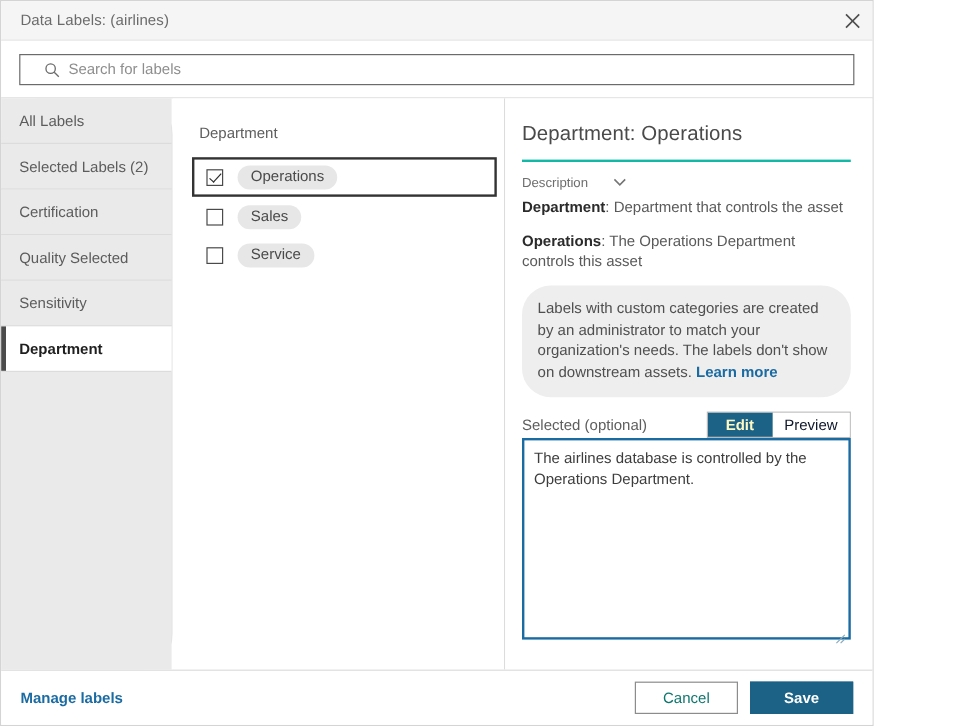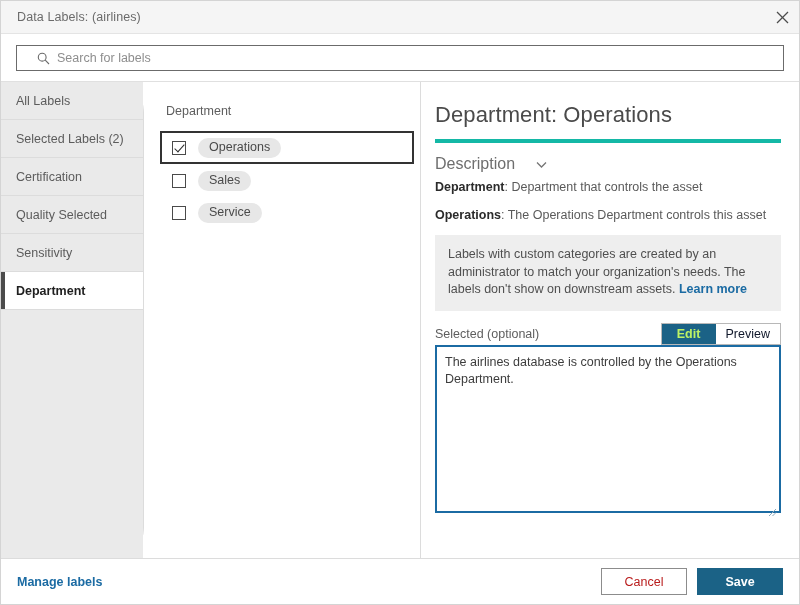--- a/index.html
+++ b/index.html
@@ -7,21 +7,21 @@
   html, body {
     width: 800px;
     height: 605px;
     background: #ffffff;
     font-family: "Liberation Sans", sans-serif;
     overflow: hidden;
   }
 
   .dialog {
     position: relative;
-    width: 800px;
+    width: 728px;
     height: 605px;
     background: #ffffff;
     border: 1px solid #d4d4d4;
     display: flex;
     flex-direction: column;
   }
 
   
   .titlebar {
     height: 33px;
@@ -178,33 +178,33 @@
   
   .rightcol {
     flex: 1 1 auto;
     background: #ffffff;
     padding: 20px 18px 0 14px;
     min-width: 0;
     display: flex;
     flex-direction: column;
   }
   .r-title {
-    font-size: 22px;
+    font-size: 17px;
     color: #4a4a4a;
     font-weight: 400;
     padding-bottom: 11px;
-    border-bottom: 4px solid #14b8a6;
+    border-bottom: 2px solid #14b8a6;
     letter-spacing: .1px;
   }
   .desc-head {
     margin-top: 12px;
     display: flex;
     align-items: center;
     gap: 21px;
-    font-size: 16px;
+    font-size: 11px;
     color: #6e6e6e;
     cursor: pointer;
     width: max-content;
     justify-content: space-between;
   }
   .desc-line {
     margin-top: 6px;
     font-size: 12.5px;
     color: #5a5a5a;
     line-height: 17px;
@@ -212,20 +212,21 @@
   .desc-line.second { margin-top: 11px; }
   .desc-line b { color: #2b2b2b; font-weight: 700; }
 
   .infobox {
     margin-top: 11px;
     background: #eeeeee;
     padding: 11px 13px 12px 13px;
     font-size: 12.5px;
     color: #4f4f4f;
     line-height: 17.5px;
+    border-radius: 24px;
   }
   .infobox a {
     color: #1b6ba3;
     font-weight: 700;
     text-decoration: none;
     cursor: pointer;
   }
 
   .msg-head {
     margin-top: 12px;
@@ -247,21 +248,21 @@
     min-width: 54px;
     display: flex; align-items: center; justify-content: center;
     font-size: 12.5px;
     background: #ffffff;
     color: #0f172a;
     cursor: pointer;
     padding: 0 10px;
   }
   .toggle-btn.sel {
     background: #1b6286;
-    color: #bef264;
+    color: #fef9c3;
     font-weight: 700;
   }
 
   .textarea-wrap { margin-top: 0; position: relative; }
   .msg-area {
     width: 100%;
     height: 168px;
     border: 2px solid #1b6ba3;
     outline: none;
     resize: none;
@@ -314,21 +315,21 @@
     height: 27px;
     min-width: 86px;
     font-size: 12.5px;
     font-family: "Liberation Sans", sans-serif;
     cursor: pointer;
     border-radius: 0;
   }
   .btn-cancel {
     background: #ffffff;
     border: 1px solid #8c8c8c;
-    color: #b91c1c;
+    color: #0f766e;
     margin-right: 10px;
   }
   .btn-save {
     background: #1b6286;
     border: 1px solid #1b6286;
     color: #ffffff;
     font-weight: 700;
   }
 </style>
 </head>

